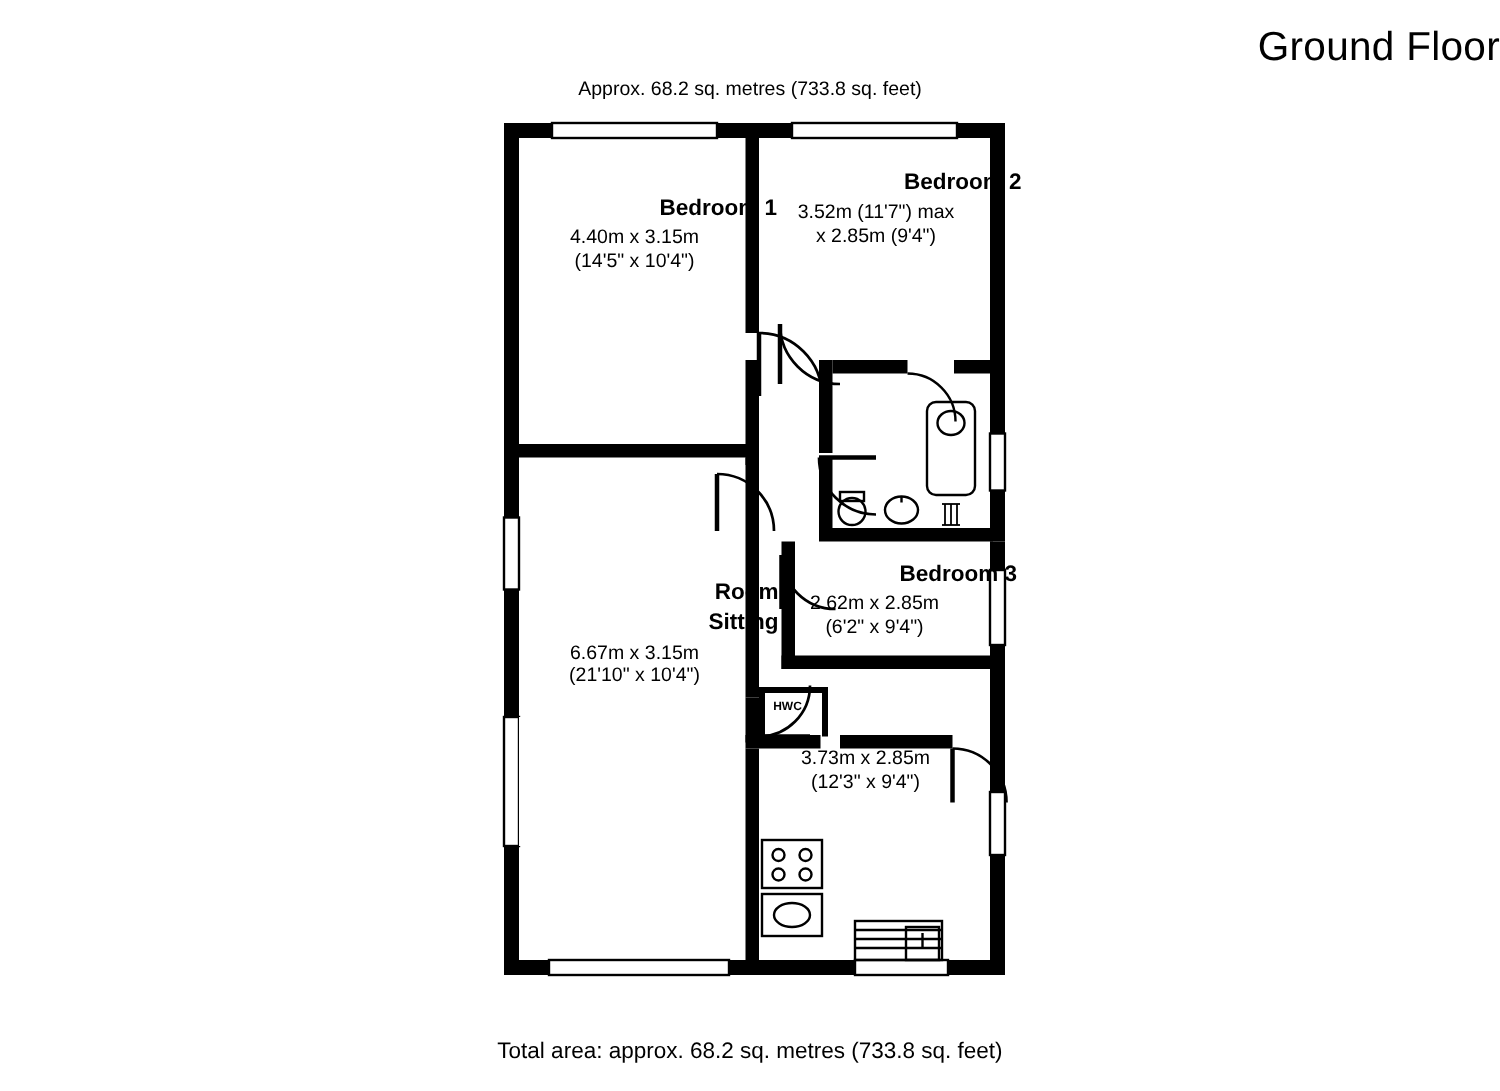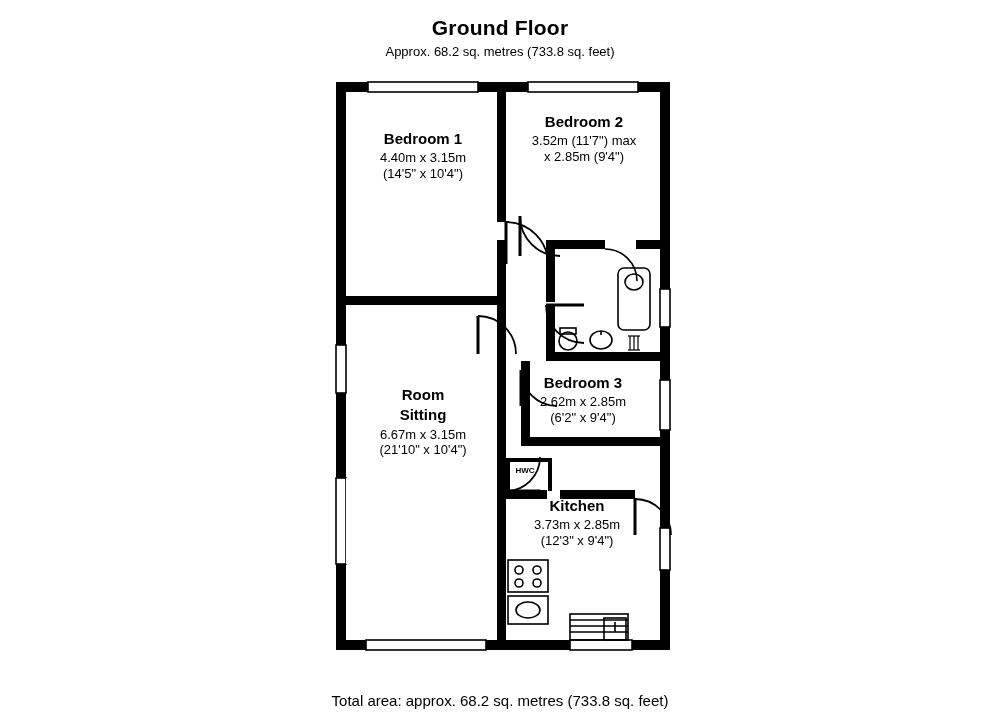--- a/index.html
+++ b/index.html
@@ -18,23 +18,24 @@
 
   
   #title-block {
     position: absolute;
     left: 0;
     top: 16px;
     width: 1000px;
     text-align: center;
   }
   #floor-title {
-    font-size: 21px;
-    font-weight: bold;
+    font-size: 27px;
+    font-weight: normal;
     letter-spacing: 0.2px;
+    text-align: right;
   }
   #floor-subtitle {
     font-size: 13px;
     margin-top: 4px;
   }
 
   
   #footer-block {
     position: absolute;
     left: 0;
@@ -65,20 +66,21 @@
     position: absolute;
     text-align: center;
     line-height: 1.22;
     white-space: nowrap;
   }
   .room-label .rname {
     font-size: 15px;
     font-weight: bold;
     display: block;
     margin-bottom: 2px;
+    text-align: right;
   }
   .room-label .rdim {
     font-size: 13px;
     display: block;
   }
   .hwc-label {
     position: absolute;
     font-size: 8px;
     font-weight: bold;
     text-align: center;
@@ -269,21 +271,20 @@
 </div>
 
 <div class="room-label" style="left:327px; top:386px; width:192px;">
   <span class="rname">Room</span>
   <span class="rname">Sitting</span>
   <span class="rdim">6.67m x 3.15m</span>
   <span class="rdim">(21'10" x 10'4")</span>
 </div>
 
 <div class="room-label" style="left:482px; top:497px; width:190px;">
-  <span class="rname">Kitchen</span>
   <span class="rdim">3.73m x 2.85m</span>
   <span class="rdim">(12'3" x 9'4")</span>
 </div>
 
 <div class="hwc-label" style="left:510px; top:466px; width:30px;">HWC</div>
 
 <div id="footer-block">
   <div id="total-area">Total area: approx. 68.2 sq. metres (733.8 sq. feet)</div>
 </div>
 

